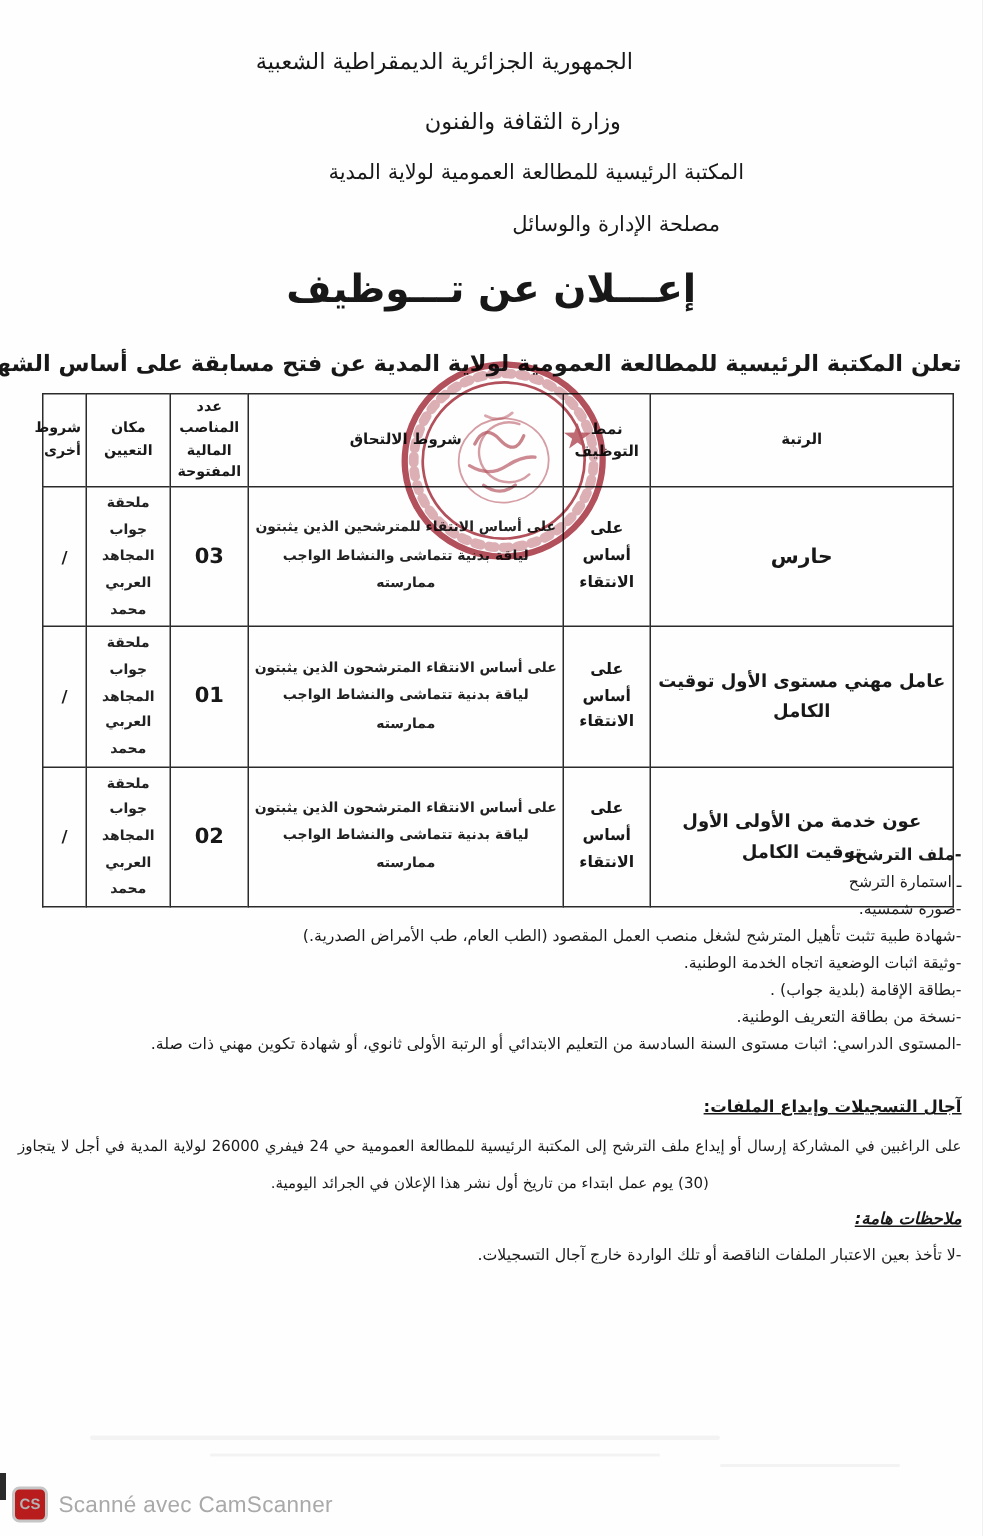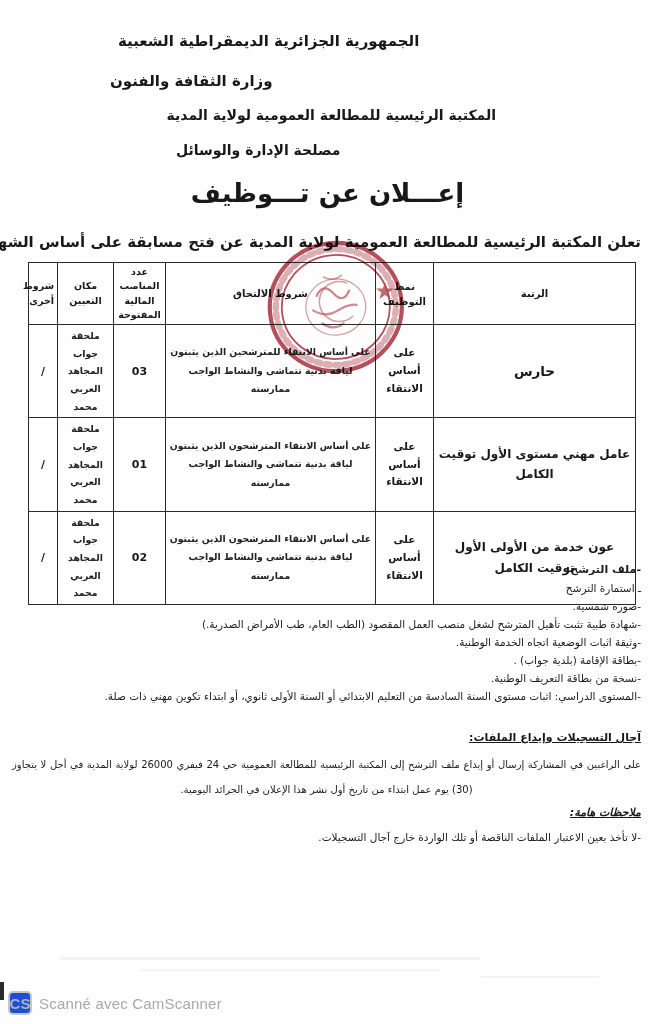--- a/index.html
+++ b/index.html
@@ -7,21 +7,21 @@
     position:relative;
     width:655px;height:1024px;
     margin:0 auto;
     background:#fefefe;
     overflow:hidden;
     direction:rtl;
     font-family:"DejaVu Sans",sans-serif;
     color:#181818;
   }
   
-  .hline{position:absolute;text-align:left;font-weight:bold;white-space:nowrap;}
+  .hline{position:absolute;text-align:right;font-weight:normal;white-space:nowrap;}
   .h1{top:32px;left:118px;width:304px;font-size:15px;}
   .h2{top:72px;left:110px;width:304px;font-size:15px;}
   .h3{top:107px;left:172px;width:324px;font-size:14px;}
   .h4{top:142px;left:176px;width:304px;font-size:14px;}
   .title{
     position:absolute;top:178px;left:0;width:655px;
     text-align:center;font-size:26px;font-weight:bold;letter-spacing:1px;
   }
   .intro{
     position:absolute;top:233px;right:14px;left:6px;
@@ -49,21 +49,21 @@
   tr.hrow{height:48px;}
   tr.r0{height:75px;}
   tr.r1{height:70px;}
   tr.r2{height:80px;}
   th.hd{font-size:10px;line-height:1.5;}
   th.hd-small{font-size:9.5px;}
   td.rank{font-size:12px;line-height:1.7;}
   td.rank.big{font-size:13.5px;}
   td.mode{font-size:10.5px;line-height:1.7;}
   td.cond{font-size:9.3px;font-weight:normal;line-height:2;padding:2px 16px;color:#222;}
-  td.num{font-size:11px;}
+  td.num{font-size:14px;}
   td.loc{font-size:9.3px;font-weight:normal;line-height:1.9;color:#222;}
   td.oth{font-size:11px;font-weight:normal;}
   
   .stamp{
     position:absolute;left:261px;top:236px;width:150px;height:146px;
     mix-blend-mode:multiply;opacity:.88;pointer-events:none;
   }
   
   .filelist{
     position:absolute;top:561px;right:14px;left:10px;
@@ -91,23 +91,23 @@
   .streak{position:absolute;background:rgba(60,60,60,0.06);border-radius:2px;}
   .sliver{position:absolute;left:0;top:982px;width:4px;height:18px;background:#2a2a2a;}
   
   .cswm{
     position:absolute;left:8px;top:991px;
     display:flex;align-items:center;gap:7px;direction:ltr;
     font-family:"Liberation Sans",sans-serif;
   }
   .csbadge{
     width:20px;height:20px;border:2px solid #c6c6c6;border-radius:5px;
-    color:#b3b3b3;font-size:15px;font-weight:bold;
+    color:#b3b3b3;font-size:10px;font-weight:bold;
     display:flex;align-items:center;justify-content:center;
-    background:#1d4ed8;
+    background:#b91c1c;
   }
   .cstext{color:#a9a9a9;font-size:15px;letter-spacing:.2px;}
 </style>
 </head>
 <body>
 
 <div class="page">
 
   <div class="hline h1">الجمهورية الجزائرية الديمقراطية الشعبية</div>
   <div class="hline h2">وزارة الثقافة والفنون</div>
@@ -179,21 +179,21 @@
   </svg>
 
   <div class="filelist">
     <div class="head">-ملف الترشح:</div>
     <div>ـ استمارة الترشح</div>
     <div>-صورة شمسية.</div>
     <div>-شهادة طبية تثبت تأهيل المترشح لشغل منصب العمل المقصود (الطب العام، طب الأمراض الصدرية.)</div>
     <div>-وثيقة اثبات الوضعية اتجاه الخدمة الوطنية.</div>
     <div>-بطاقة الإقامة (بلدية جواب) .</div>
     <div>-نسخة من بطاقة التعريف الوطنية.</div>
-    <div>-المستوى الدراسي: اثبات مستوى السنة السادسة من التعليم الابتدائي أو السنة الأولى ثانوي، أو ابتداء تكوين مهني ذات صلة.</div>
+    <div>-المستوى الدراسي: اثبات مستوى السنة السادسة من التعليم الابتدائي أو الرتبة الأولى ثانوي، أو شهادة تكوين مهني ذات صلة.</div>
   </div>
 
   <div class="deadline-head">آجال التسجيلات وإيداع الملفات:</div>
   <div class="deadline-body">على الراغبين في المشاركة إرسال أو إيداع ملف الترشح إلى المكتبة الرئيسية للمطالعة العمومية حي 24 فيفري 26000 لولاية المدية في أجل لا يتجاوز (30) يوم عمل ابتداء من تاريخ أول نشر هذا الإعلان في الجرائد اليومية.</div>
   <div class="notes-head">ملاحظات هامة:</div>
   <div class="note-line">-لا تأخذ بعين الاعتبار الملفات الناقصة أو تلك الواردة خارج آجال التسجيلات.</div>
 
   <div class="streak" style="top:957px;left:60px;width:420px;height:3px;"></div>
   <div class="streak" style="top:969px;left:140px;width:300px;height:2px;"></div>
   <div class="streak" style="top:976px;left:480px;width:120px;height:2px;"></div>

